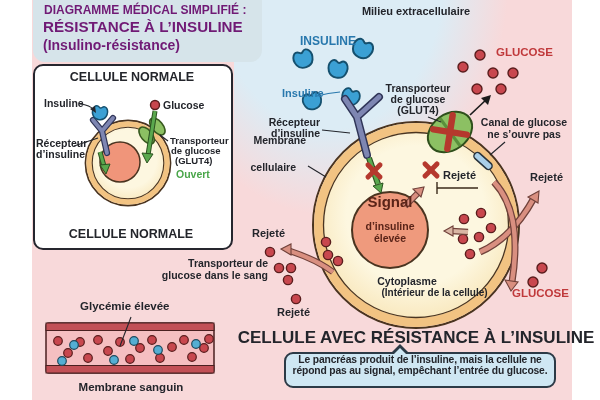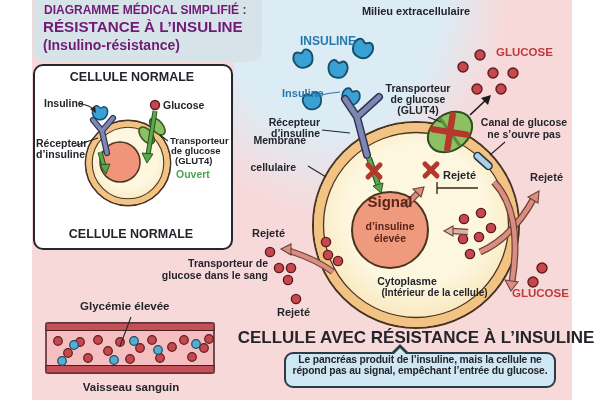--- a/index.html
+++ b/index.html
@@ -254,21 +254,21 @@
   <div class="lbl" style="left:163px;top:100px;font-size:10.5px;">Glucose</div>
   <div class="lbl" style="left:170px;top:136px;font-size:9.5px;">Transporteur</div>
   <div class="lbl" style="left:171px;top:146px;font-size:9.5px;">de glucose</div>
   <div class="lbl" style="left:175px;top:156px;font-size:9.5px;">(GLUT4)</div>
   <div class="lbl green" style="left:176px;top:169px;font-size:10.5px;">Ouvert</div>
   <div class="lbl ctr" style="left:131px;top:228px;font-size:12.5px;">CELLULE NORMALE</div>
 
   <div class="lbl rt" style="left:146px;top:258px;width:122px;font-size:10.5px;">Transporteur de</div>
   <div class="lbl rt" style="left:146px;top:270px;width:122px;font-size:10.5px;">glucose dans le sang</div>
   <div class="lbl" style="left:80px;top:300px;font-size:11.5px;">Glycémie élevée</div>
-  <div class="lbl ctr" style="left:131px;top:381px;font-size:11.5px;">Vaisseau sanguin</div>
+  <div class="lbl ctr" style="left:131px;top:381px;font-size:11.5px;">Membrane sanguin</div>
 
   <div class="lbl ctr" style="left:416px;top:6px;font-size:11px;">Milieu extracellulaire</div>
   <div class="lbl blue" style="left:300px;top:35px;font-size:12px;">INSULINE</div>
   <div class="lbl blue" style="left:282px;top:88px;font-size:11px;">Insuline</div>
   <div class="lbl rt" style="left:260px;top:117px;width:60px;font-size:10.5px;">Récepteur</div>
   <div class="lbl rt" style="left:260px;top:128px;width:60px;font-size:10.5px;">d’insuline</div>
   <div class="lbl rt" style="left:242px;top:135px;width:64px;font-size:10.5px;">Membrane</div>
   <div class="lbl rt" style="left:232px;top:162px;width:64px;font-size:10.5px;">cellulaire</div>
   <div class="lbl ctr" style="left:418px;top:83px;font-size:10.5px;">Transporteur</div>
   <div class="lbl ctr" style="left:418px;top:94px;font-size:10.5px;">de glucose</div>

